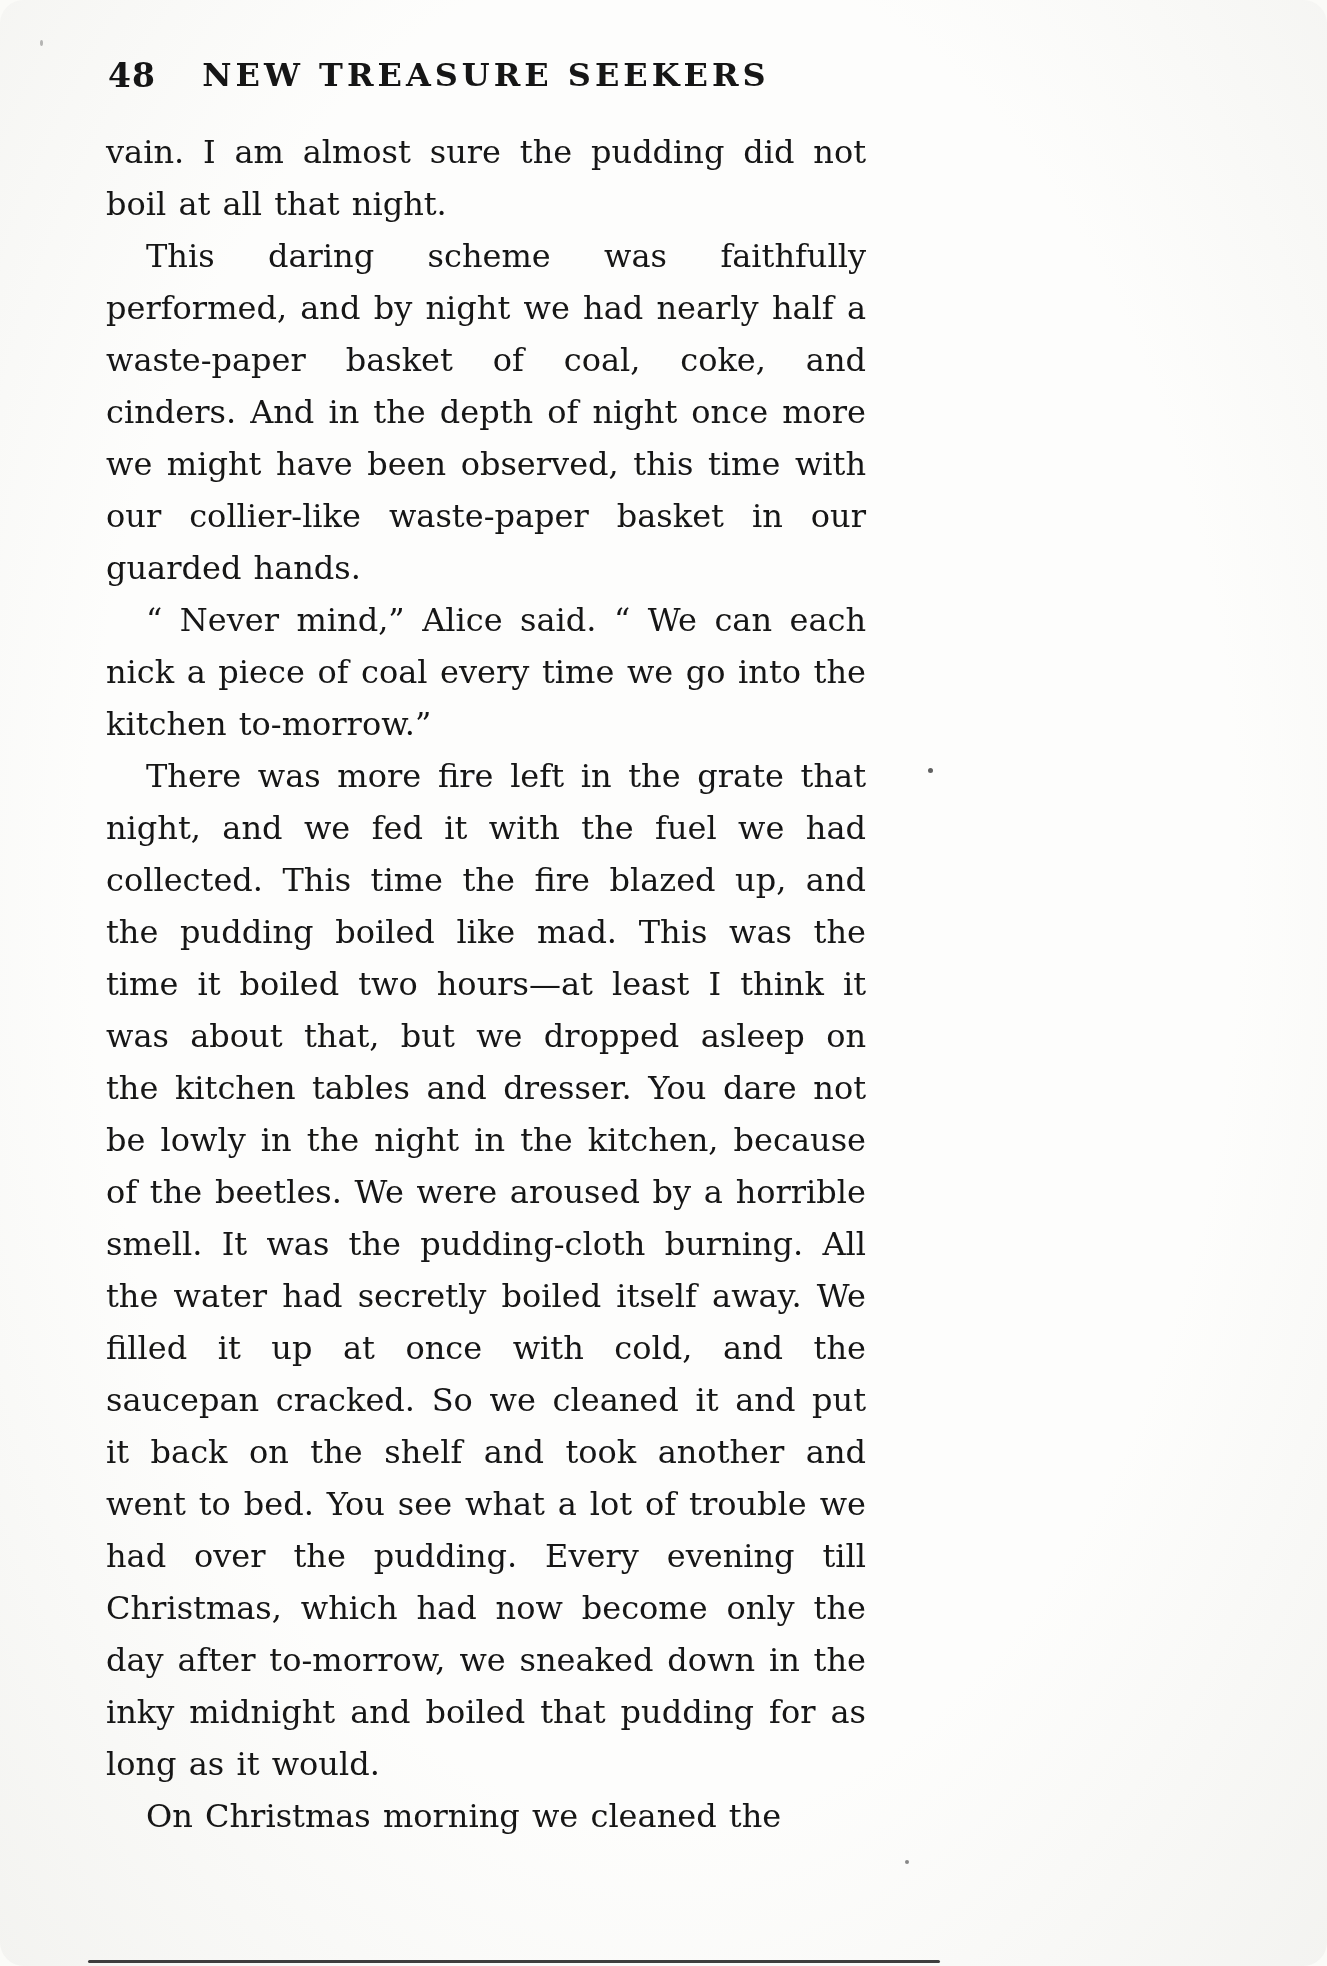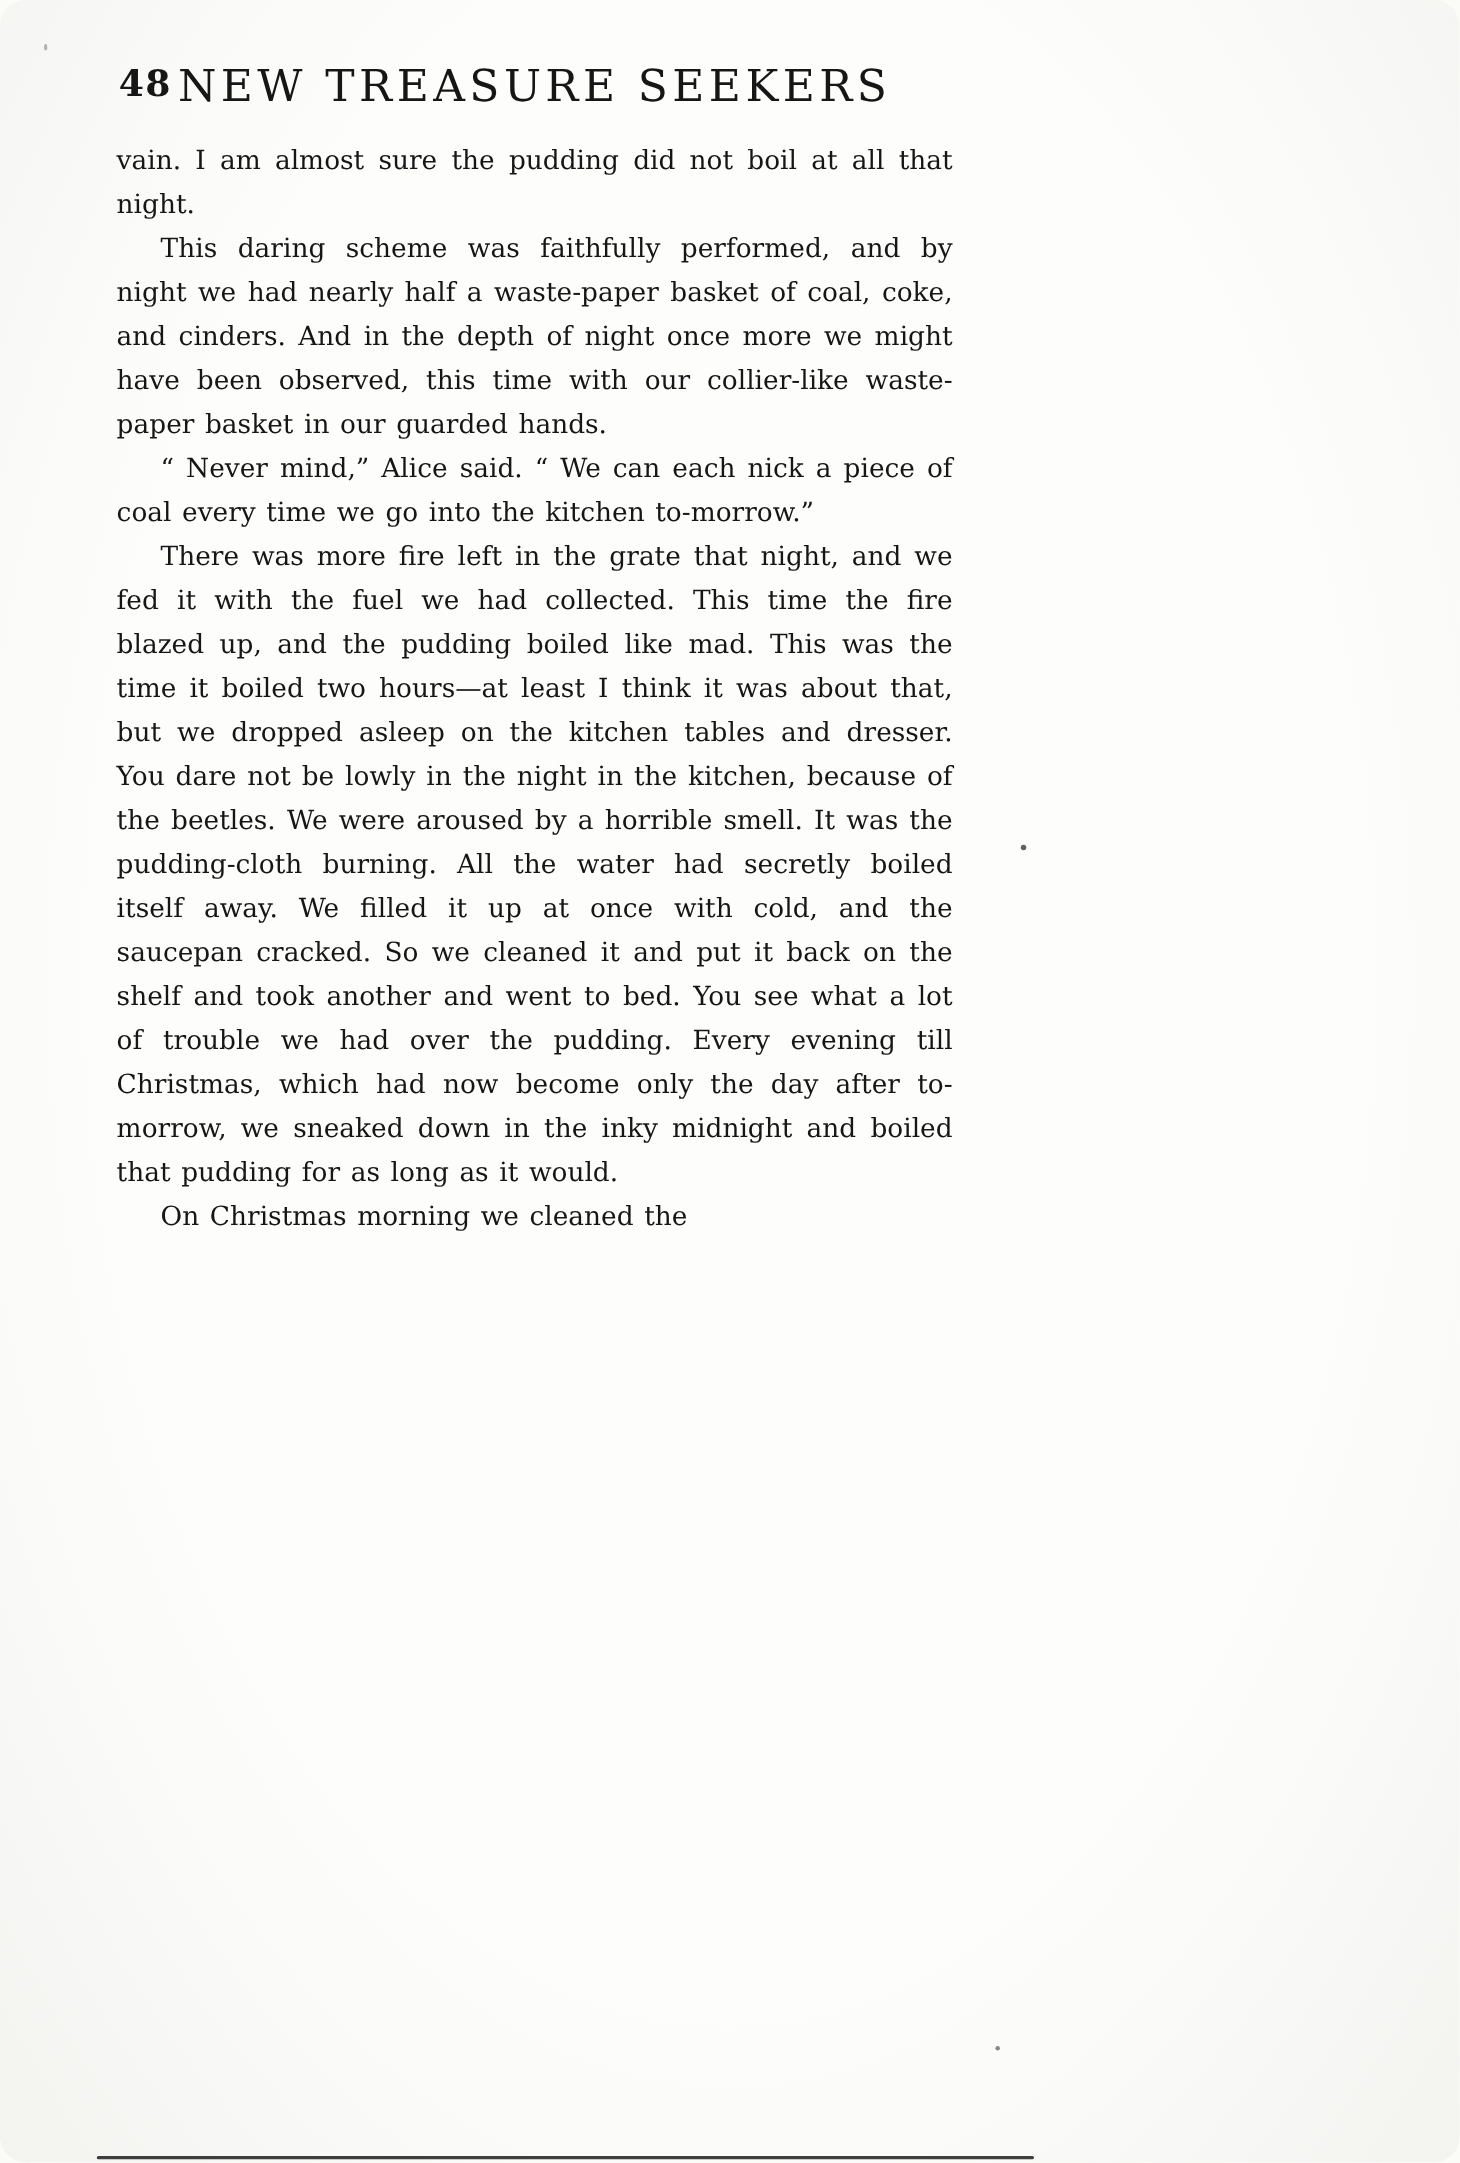--- a/index.html
+++ b/index.html
@@ -34,32 +34,32 @@
   .page-number {
     position: absolute;
     left: 2px;
     top: 0;
     font-size: 33px;
     font-weight: bold;
     letter-spacing: 1px;
   }
   .running-head {
     text-align: center;
-    font-size: 40px;
-    font-weight: normal;
+    font-size: 32px;
+    font-weight: bold;
     letter-spacing: 4px;
     white-space: nowrap;
   }
   .body-text {
     position: absolute;
     top: 126px;
     left: 106px;
     width: 760px;
-    font-size: 24px;
-    line-height: 40px;
+    font-size: 32px;
+    line-height: 52px;
     text-align: justify;
     word-spacing: 2px;
   }
   .body-text p {
     margin: 0;
     padding: 0;
   }
   .body-text p.indent {
     text-indent: 40px;
   }

